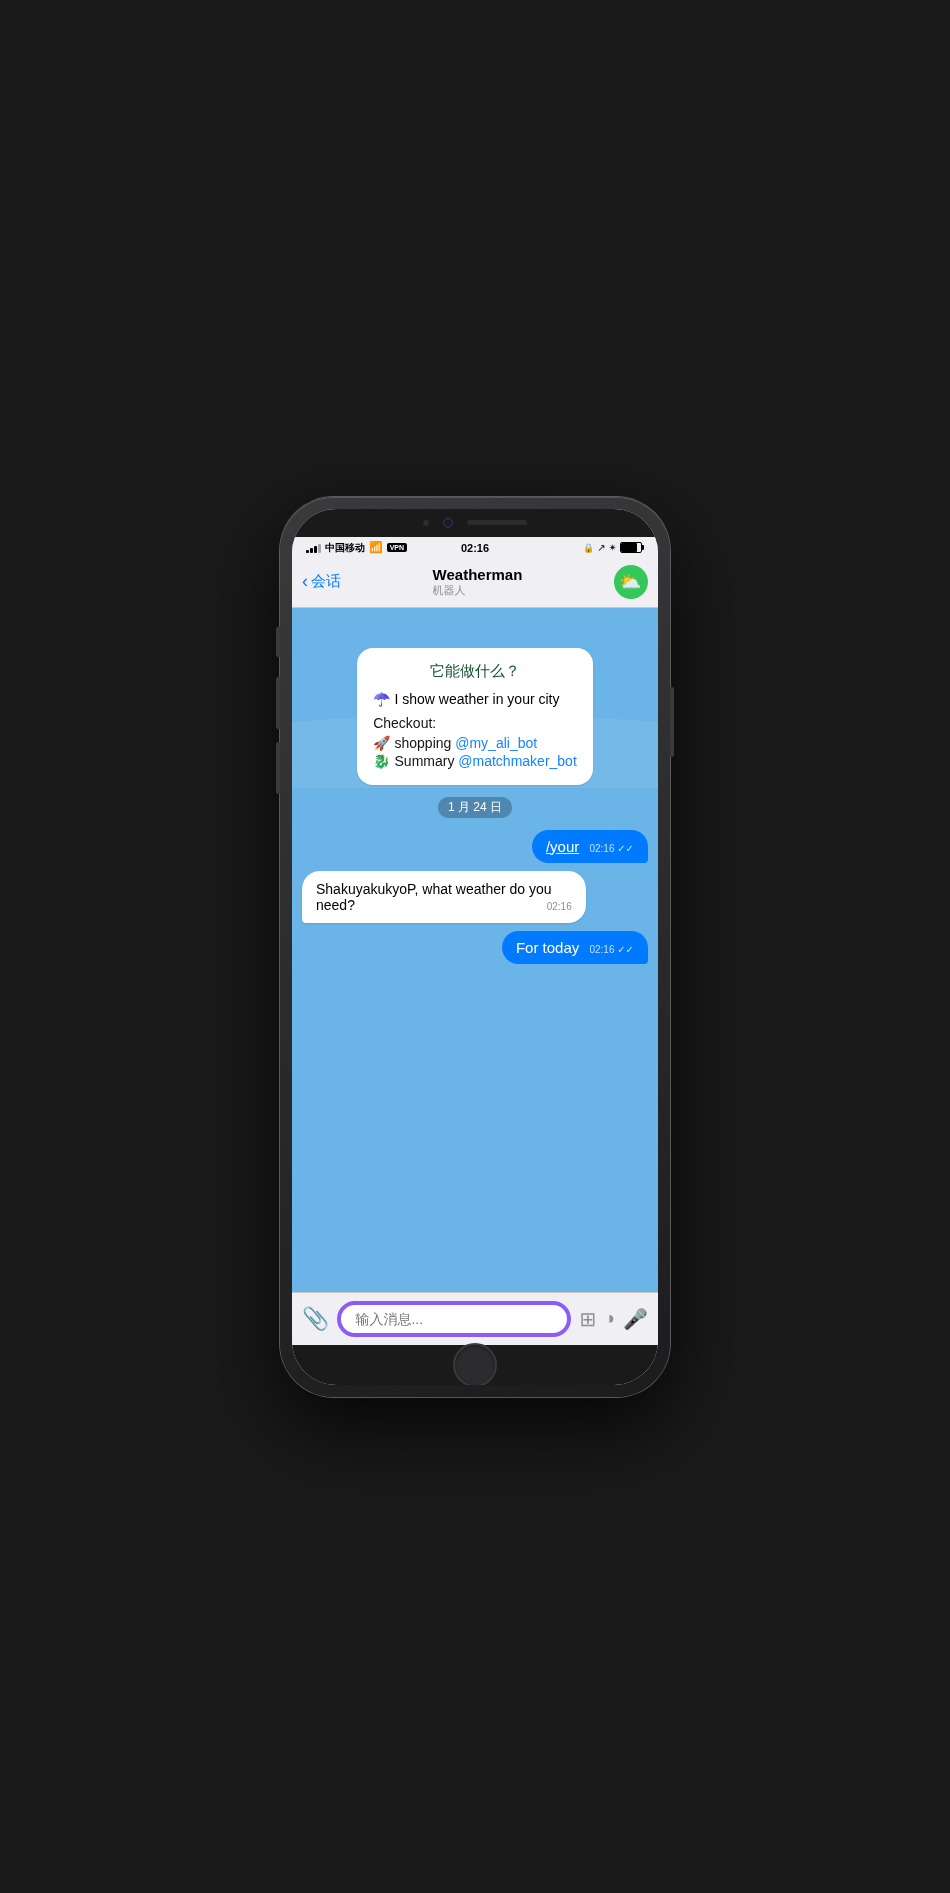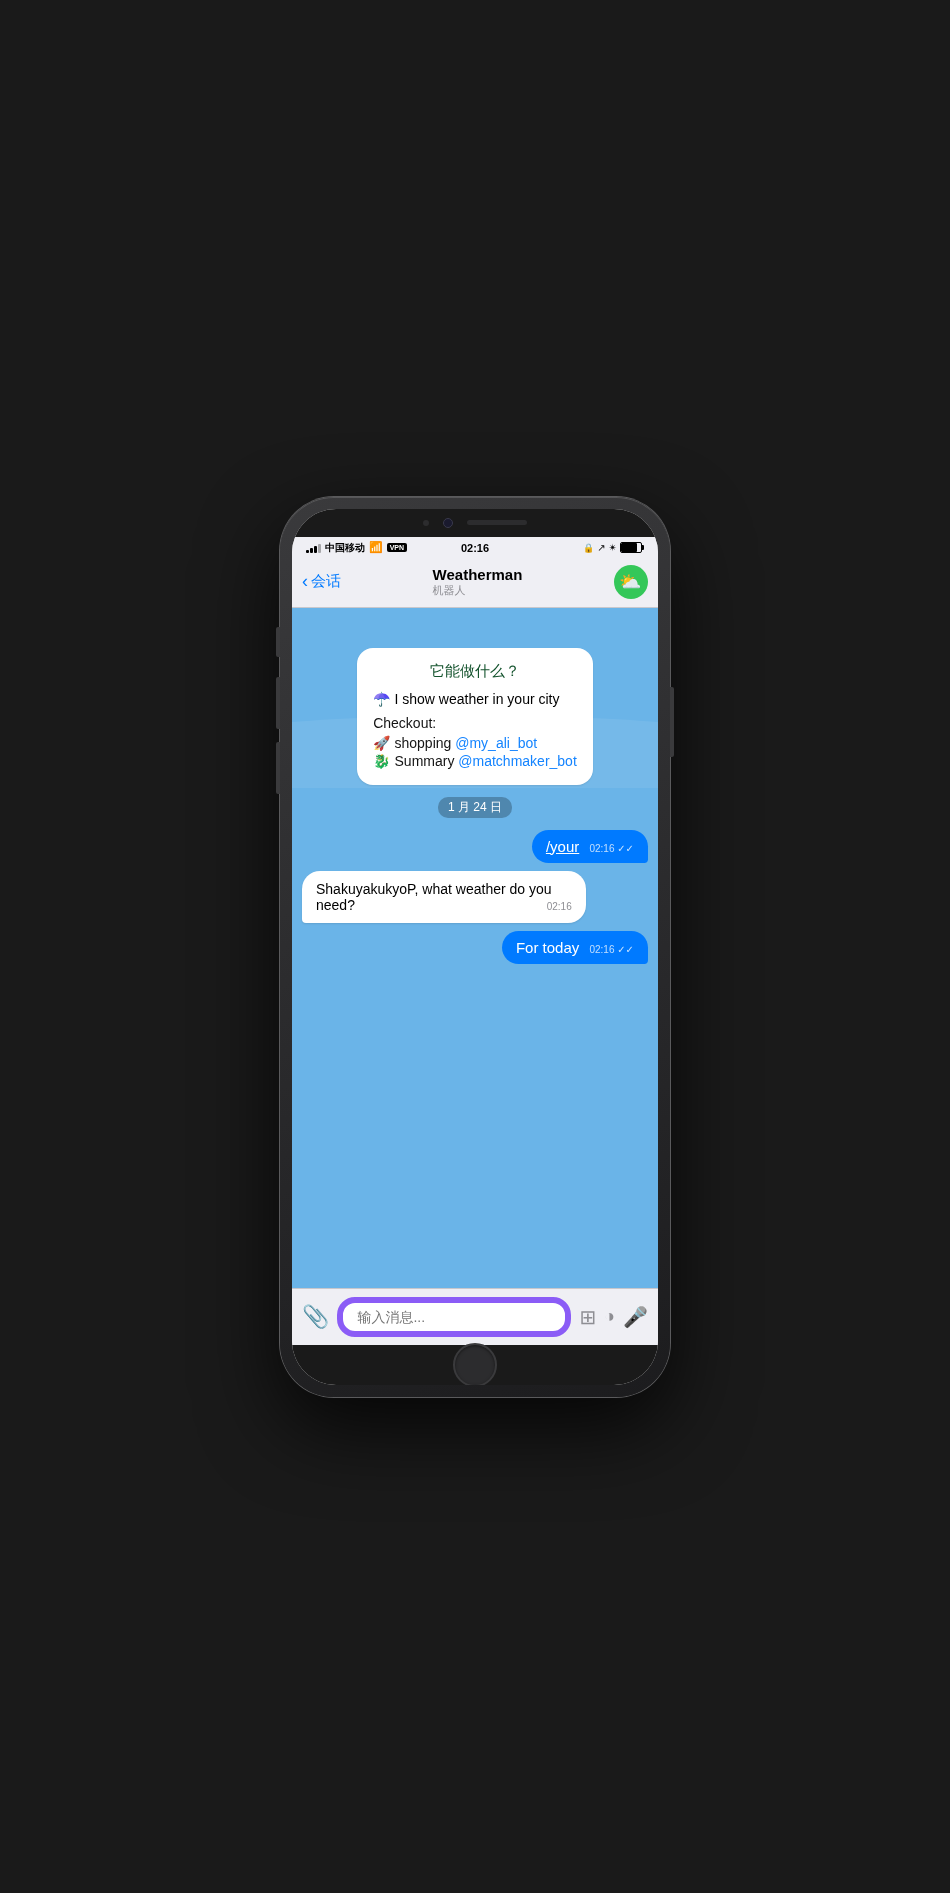--- a/index.html
+++ b/index.html
@@ -314,21 +314,21 @@
       flex-shrink: 0;
     }
     .input-attach {
       font-size: 22px;
       color: #8e8e93;
       cursor: pointer;
     }
     .input-field {
       flex: 1;
       background: white;
-      border: 6px solid #8b5cf6;
+      border: 4px solid #8b5cf6;
       border-radius: 18px;
       padding: 6px 14px;
       font-size: 14px;
       color: #0369a1;
       outline: none;
     }
     .input-emoji {
       font-size: 20px;
       color: #8e8e93;
       cursor: pointer;

